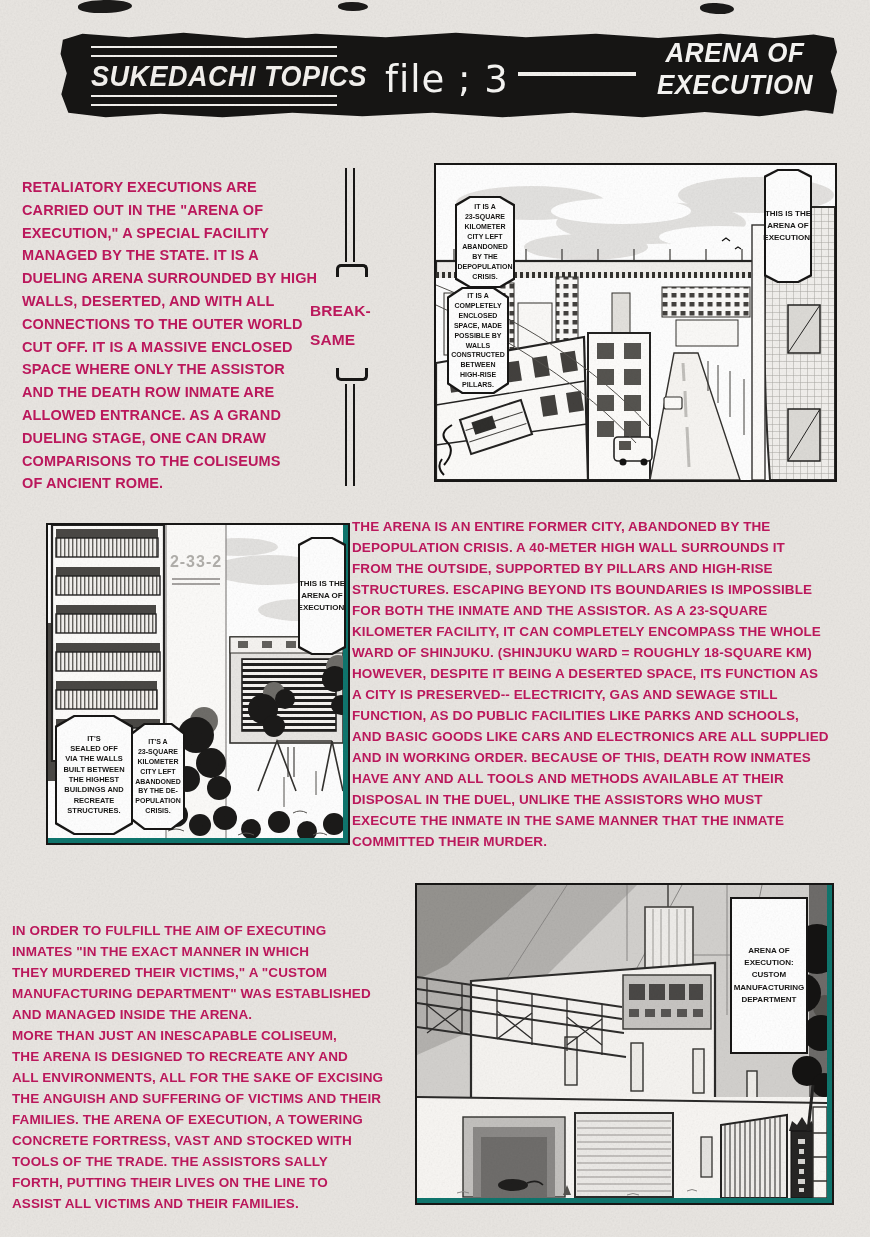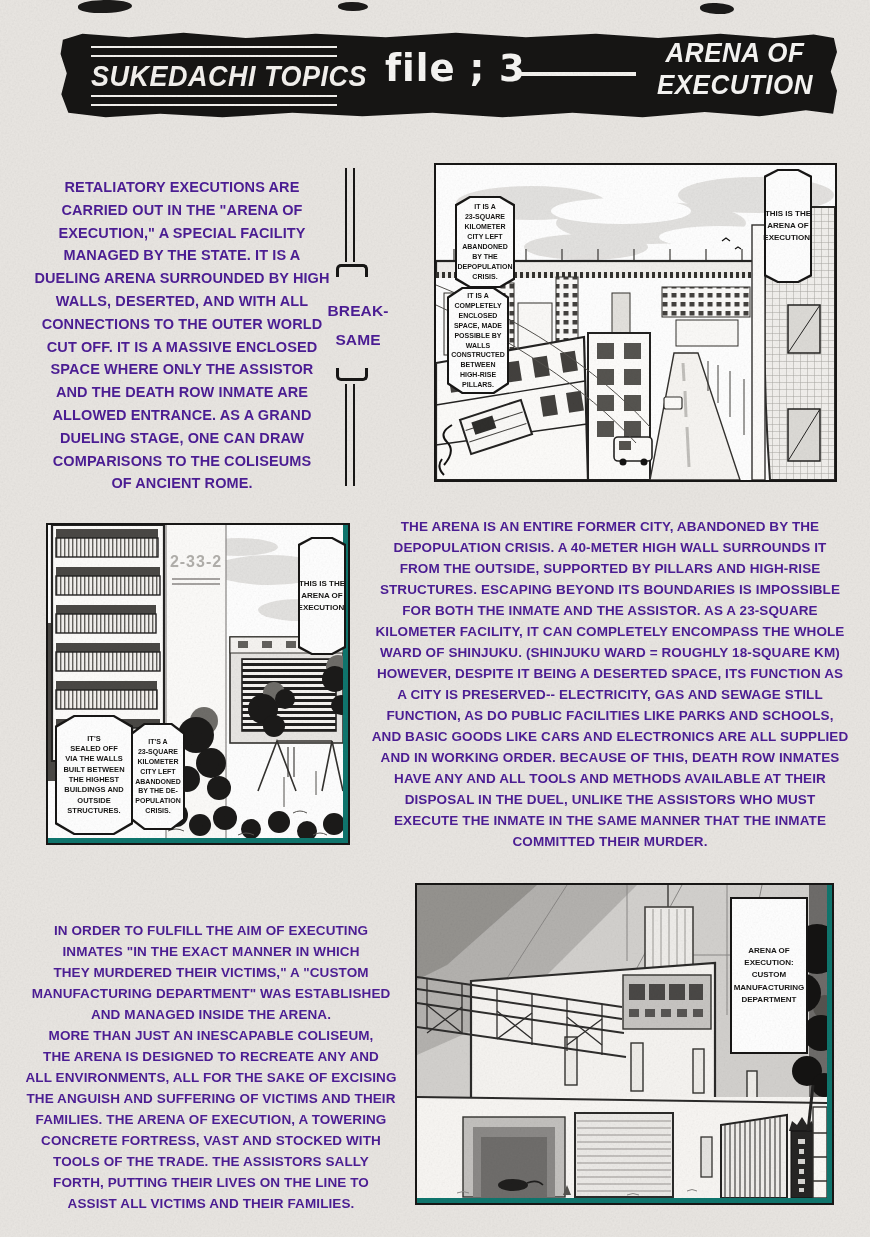--- a/index.html
+++ b/index.html
@@ -14,34 +14,34 @@
     position:absolute;left:59px;top:31px;width:778px;height:88px;background:#161514;z-index:5;
     clip-path:polygon(0.5% 10%,3% 3%,9% 7%,16% 2%,24% 8%,33% 3%,42% 7%,51% 2%,60% 7%,69% 3%,77% 8%,85% 3%,92% 8%,97% 4%,99.6% 8%,100% 24%,99.2% 46%,100% 68%,99.5% 94%,96% 90%,90% 97%,83% 92%,75% 98%,66% 93%,57% 98%,48% 93%,39% 97%,30% 93%,21% 98%,13% 94%,6% 98%,1.2% 93%,0.3% 72%,1% 48%,0.2% 26%);
   }
   .series-wrap{position:absolute;left:32px;top:15px;width:246px;text-align:center;color:#f4f2ef;}
   .dbl-rule{height:7px;border-top:2px solid #f4f2ef;border-bottom:2px solid #f4f2ef;}
   .series-text{
     font-size:27px;font-weight:bold;font-style:italic;letter-spacing:0.5px;
     line-height:38px;white-space:nowrap;transform:scaleY(1.06);
   }
   .file-label{
-    position:absolute;left:326px;top:16px;color:#f7f6f4;font-size:37px;font-weight:bold;
+    position:absolute;left:326px;top:27px;color:#f7f6f4;font-size:37px;font-weight:normal;
     font-family:"DejaVu Sans",sans-serif;letter-spacing:1px;white-space:nowrap;
   }
   .file-dash{position:absolute;left:459px;top:41px;width:118px;height:4px;background:#f4f2ef;}
   .title-wrap{
     position:absolute;left:586px;top:7px;width:180px;text-align:center;color:#f7f6f4;
     font-size:26px;line-height:31px;font-weight:bold;font-style:italic;white-space:pre-line;
     letter-spacing:0.5px;transform:scaleY(1.05);
   }
   
   .smudge{position:absolute;background:#1b1a19;border-radius:45% 55% 50% 50%;z-index:4;}
   
   .comic{
-    position:absolute;color:#4c1d95;font-weight:bold;text-align:center;white-space:pre-line;
+    position:absolute;color:#be185d;font-weight:bold;white-space:pre-line;
     letter-spacing:0.1px;z-index:3;
   }
   #intro-text{left:22px;top:176px;width:320px;font-size:14.5px;line-height:22.8px;}
   #arena-text{left:352px;top:516px;width:516px;font-size:13.5px;line-height:21px;}
   #dept-text{left:12px;top:920px;width:398px;font-size:13.5px;line-height:21px;}
   
   .vline{position:absolute;left:345px;width:6px;border-left:2px solid #171615;border-right:2px solid #171615;z-index:3;}
   #vline-top{top:168px;height:94px;}
   #vline-bottom{top:384px;height:102px;}
   .bracket{position:absolute;left:336px;width:26px;height:10px;z-index:3;}
@@ -428,21 +428,21 @@
     <div class="bubble" style="left:7px;top:190px;width:78px;height:120px;">
       <div class="bg oct"></div>
         <div class="inner oct-inner"></div>
       <div class="inner" style="background:transparent;">
           <div class="btext">IT'S
 SEALED OFF
 VIA THE WALLS
 BUILT BETWEEN
 THE HIGHEST
 BUILDINGS AND
-OUTSIDE
+RECREATE
 STRUCTURES.</div>
         </div>
     </div>
     <div class="bubble" style="left:83px;top:198px;width:54px;height:107px;">
       <div class="bg oct"></div>
         <div class="inner oct-inner"></div>
       <div class="inner" style="background:transparent;">
           <div class="btext small">IT'S A
 23-SQUARE
 KILOMETER

